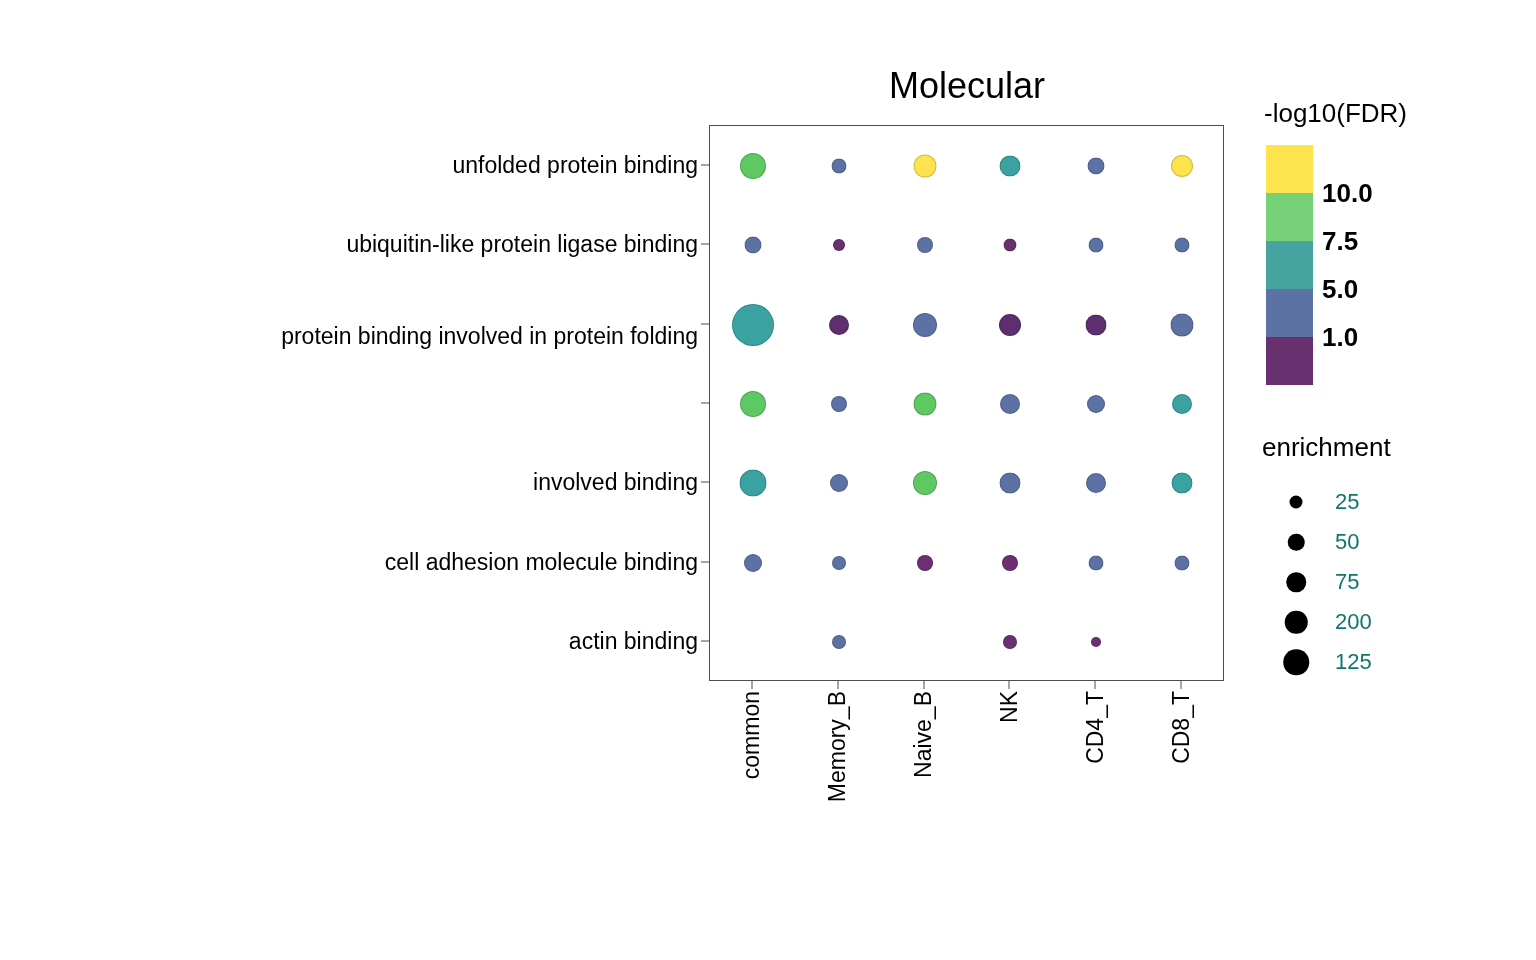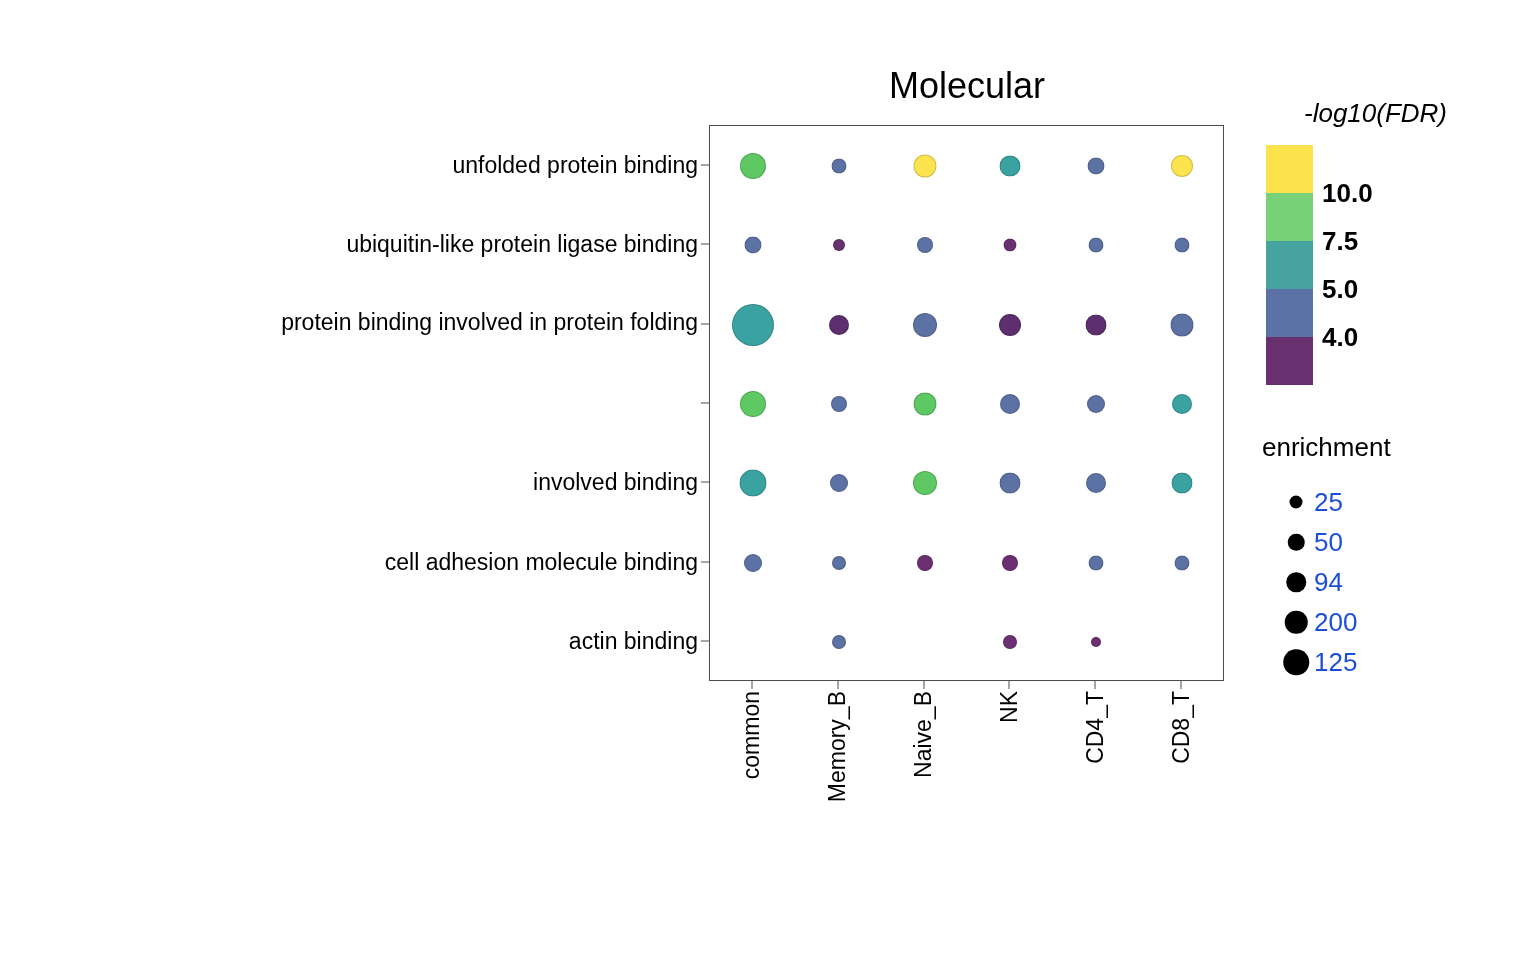--- a/index.html
+++ b/index.html
@@ -139,23 +139,22 @@
     display: flex;
     align-items: flex-start;
     justify-content: center;
     transform: translateX(-50%);
     width: 30px;
   }
 
   
   #legend-color {
     position: absolute;
-    left: 1304px;
+    left: 1264px;
     top: 98px;
-    font-style: italic;
   }
   .legend-title {
     font-size: 26px;
     line-height: 30px;
     white-space: nowrap;
     color: #000;
   }
   #colorbar {
     position: absolute;
     left: 1266px;
@@ -206,27 +205,27 @@
   .size-dot {
     position: absolute;
     left: 30px;
     top: 20px;
     border-radius: 50%;
     background: #000000;
     transform: translate(-50%, -50%);
   }
   .size-label {
     position: absolute;
-    left: 48px;
+    left: 69px;
     top: 20px;
-    font-size: 26px;
+    font-size: 22px;
     line-height: 28px;
     transform: translateY(-50%);
     white-space: nowrap;
-    color: #1d4ed8;
+    color: #0f766e;
   }
 </style>
 </head>
 <body>
 
 <div id="figure">
 
   <div id="plot-title">Molecular</div>
 
   <div id="panel">
@@ -278,21 +277,21 @@
       <div class="ytick-mark" style="top: 119.143px;"></div>
       <div class="ytick-mark" style="top: 198.571px;"></div>
       <div class="ytick-mark" style="top: 278px;"></div>
       <div class="ytick-mark" style="top: 357.429px;"></div>
       <div class="ytick-mark" style="top: 436.857px;"></div>
       <div class="ytick-mark" style="top: 516.286px;"></div>
     </div>
   <div id="y-labels">
       <div class="ytick-label" style="top: 39.7143px;">unfolded protein binding</div>
       <div class="ytick-label" style="top: 119.143px;">ubiquitin-like protein ligase binding</div>
-      <div class="ytick-label" style="top: 197px;">protein binding involved in protein folding</div>
+      <div class="ytick-label" style="top: 211px;">protein binding involved in protein folding</div>
       <div class="ytick-label" style="top: 357.429px;">involved binding</div>
       <div class="ytick-label" style="top: 436.857px;">cell adhesion molecule binding</div>
       <div class="ytick-label" style="top: 516.286px;">actin binding</div>
     </div>
 
   <div id="x-ticks">
       <div class="xtick-mark" style="left: 42.9167px;"></div>
       <div class="xtick-mark" style="left: 128.75px;"></div>
       <div class="xtick-mark" style="left: 214.583px;"></div>
       <div class="xtick-mark" style="left: 300.417px;"></div>
@@ -327,38 +326,38 @@
       <div class="cb-band" style="top: 0px; height: 48px; background: rgb(253, 228, 79);"></div>
       <div class="cb-band" style="top: 48px; height: 48px; background: rgb(118, 209, 120);"></div>
       <div class="cb-band" style="top: 96px; height: 48px; background: rgb(70, 163, 160);"></div>
       <div class="cb-band" style="top: 144px; height: 48px; background: rgb(93, 114, 164);"></div>
       <div class="cb-band" style="top: 192px; height: 48px; background: rgb(105, 48, 112);"></div>
     </div>
   <div id="colorbar-labels">
       <div class="cb-label" style="top: 48px;">10.0</div>
       <div class="cb-label" style="top: 96px;">7.5</div>
       <div class="cb-label" style="top: 144px; text-align: center;">5.0</div>
-      <div class="cb-label" style="top: 192px;">4.0</div>
+      <div class="cb-label" style="top: 192px;">1.0</div>
     </div>
 
   <div id="legend-size">
     <div class="legend-title">enrichment</div>
   </div>
   <div id="size-items">
       <div class="size-row" style="top: 0px;">
         <div class="size-dot" style="width: 13px; height: 13px; background: rgb(0, 0, 0);"></div>
         <div class="size-label">25</div>
       </div>
       <div class="size-row" style="top: 40px;">
         <div class="size-dot" style="width: 16.5px; height: 16.5px; background: rgb(0, 0, 0);"></div>
         <div class="size-label">50</div>
       </div>
       <div class="size-row" style="top: 80px;">
         <div class="size-dot" style="width: 19.5px; height: 19.5px; background: rgb(0, 0, 0);"></div>
-        <div class="size-label">94</div>
+        <div class="size-label">75</div>
       </div>
       <div class="size-row" style="top: 120px;">
         <div class="size-dot" style="width: 22.5px; height: 22.5px; background: rgb(0, 0, 0);"></div>
         <div class="size-label">200</div>
       </div>
       <div class="size-row" style="top: 160px;">
         <div class="size-dot" style="width: 25.5px; height: 25.5px; background: rgb(0, 0, 0);"></div>
         <div class="size-label">125</div>
       </div>
     </div>

